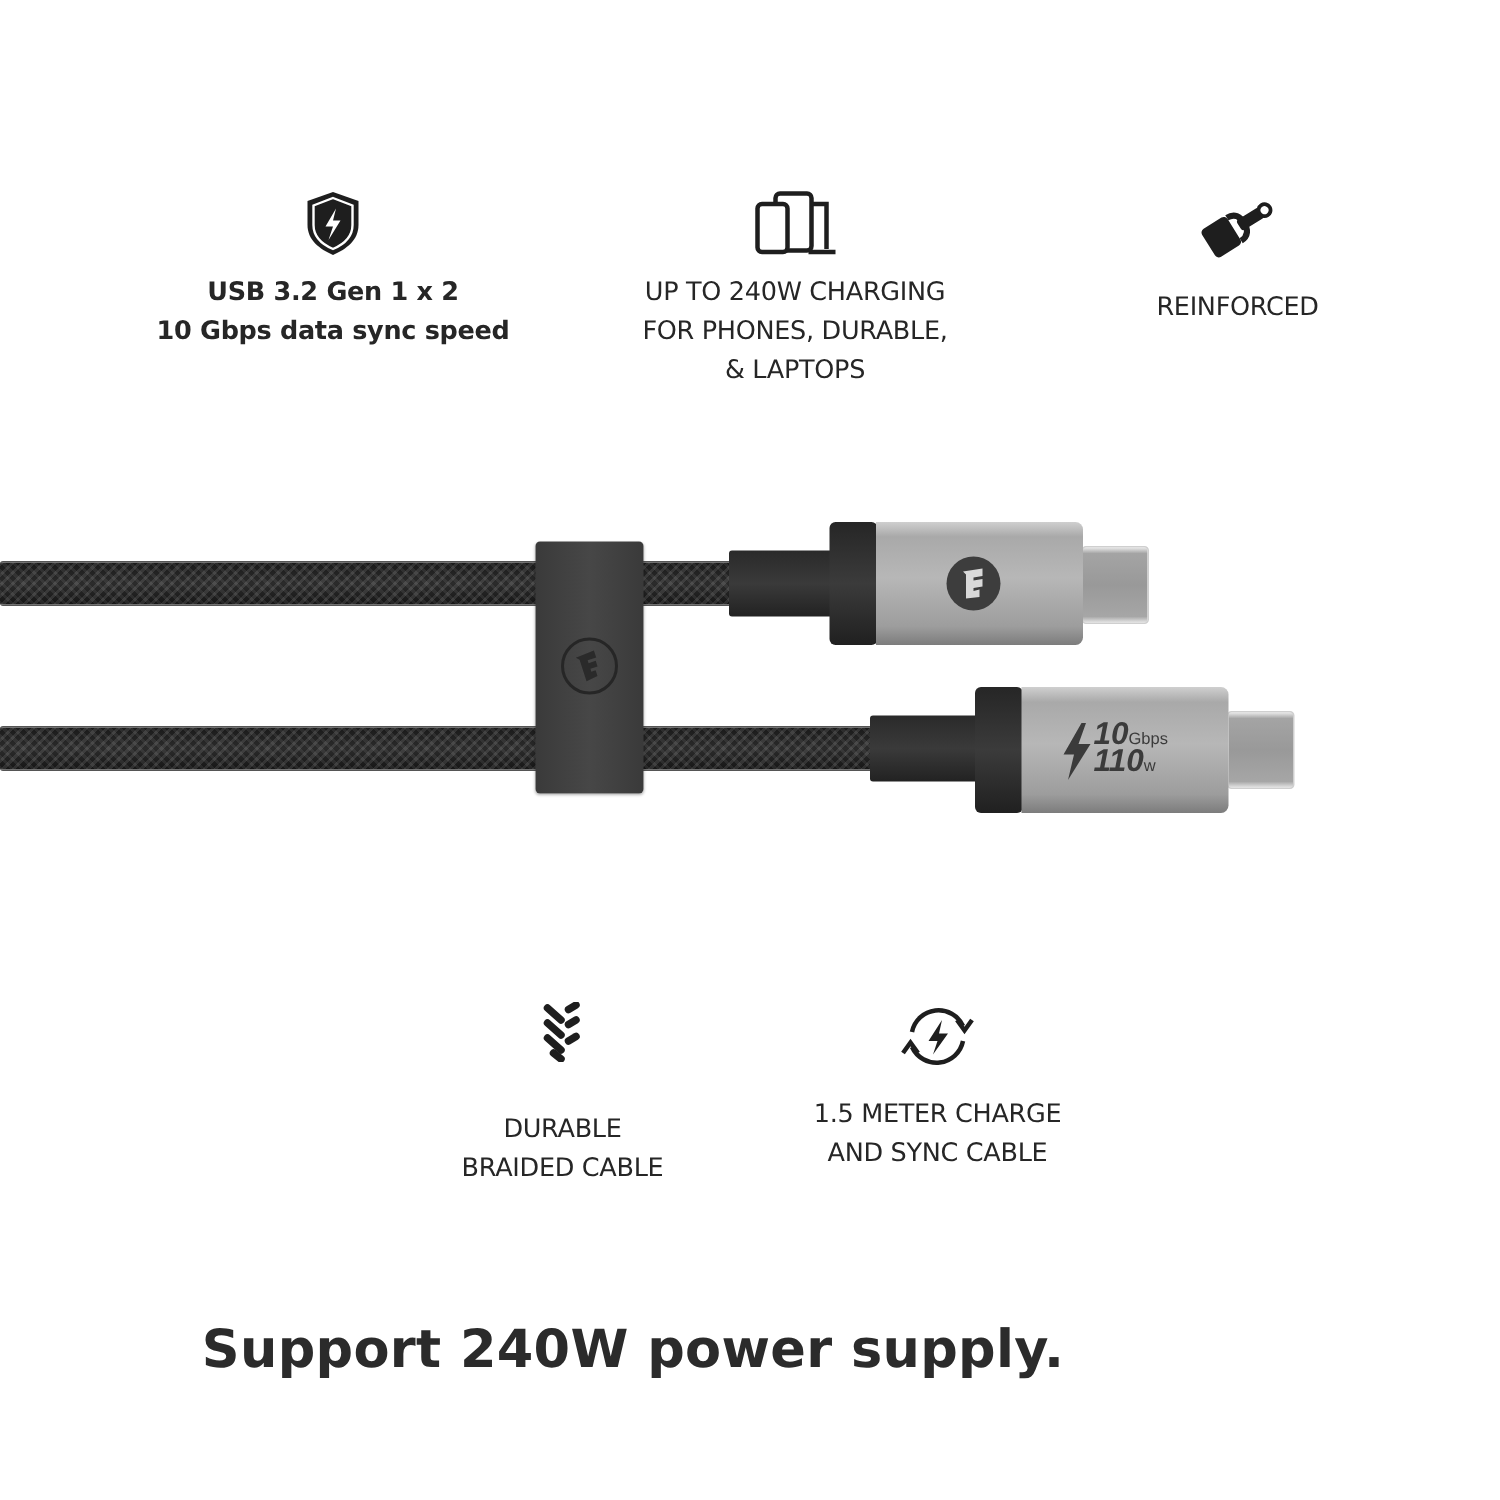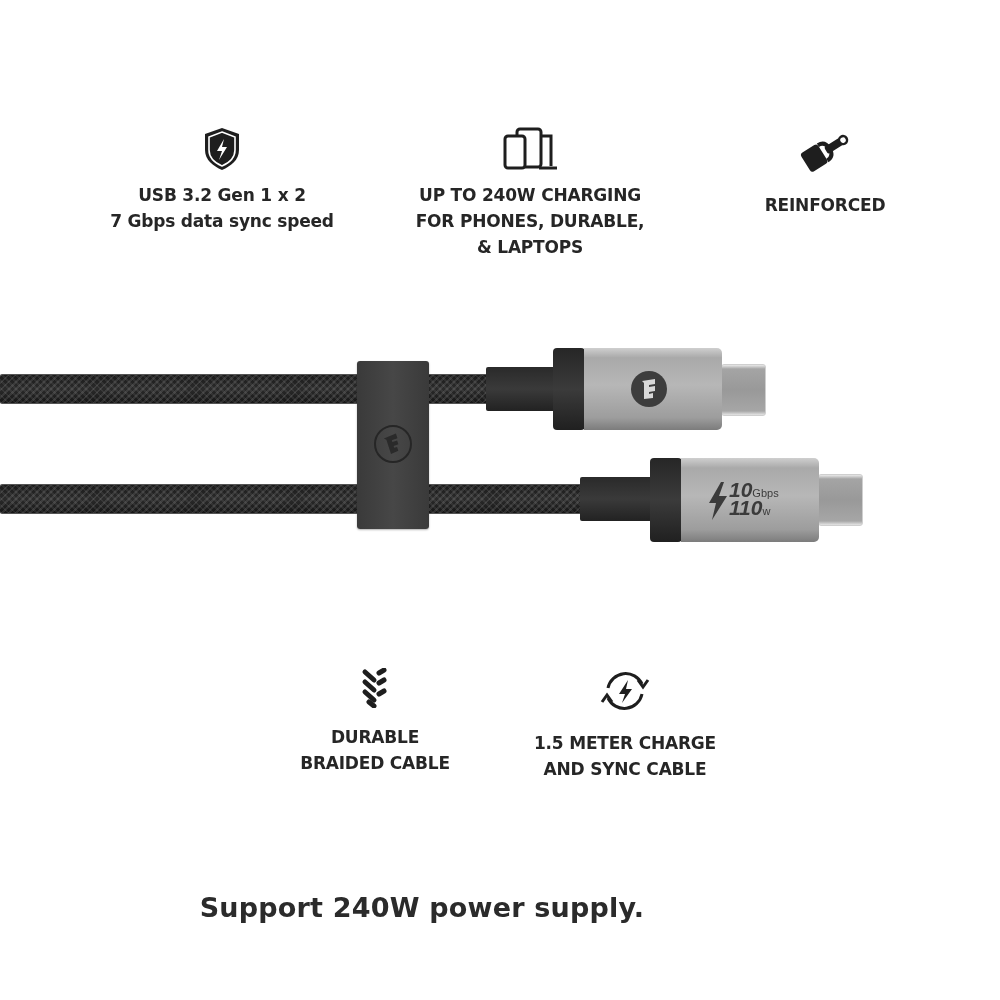--- a/index.html
+++ b/index.html
@@ -1,35 +1,35 @@
 <!DOCTYPE html>
 <html><head>
 <meta charset="utf-8">
 <style>
   * { box-sizing: border-box; margin: 0; padding: 0; }
   html, body { width: 1000px; height: 1000px; background: #ffffff; overflow: hidden; }
   body { position: relative; font-family: "DejaVu Sans", "Liberation Sans", sans-serif; color: #222222; }
 
   .feature { position: absolute; text-align: center; }
   .feature .icon { display: block; margin: 0 auto; }
-  .feature .text { font-size: 17px; line-height: 26px; font-weight: bold; color: #262626; letter-spacing: -0.2px; white-space: nowrap; }
+  .feature .text { font-size: 17px; line-height: 26px; font-weight: normal; color: #262626; letter-spacing: -0.2px; white-space: nowrap; }
   .feature .line { display: block; }
 
   #f-usb { left: 82px; top: 126px; width: 280px; }
   #f-usb .text { margin-top: 10px; font-weight: bold; }
   #f-charge { left: 390px; top: 126px; width: 280px; }
   #f-charge .text { margin-top: 10px; }
   #f-core { left: 730px; top: 126px; width: 190px; }
   #f-core .text { margin-top: 20px; }
   #f-braid { left: 290px; top: 668px; width: 170px; }
-  #f-braid .text { margin-top: 16px; }
+  #f-braid .text { margin-top: 32px; }
   #f-meter { left: 520px; top: 668px; width: 210px; }
   #f-meter .text { margin-top: 16px; }
 
-  .tagline { position: absolute; left: 0; top: 880px; width: 844px; text-align: center; font-size: 27px; font-weight: bold; color: #2b2b2b; letter-spacing: 0.2px; margin-top: 12px; }
+  .tagline { position: absolute; left: 0; top: 880px; width: 844px; text-align: center; font-size: 35px; font-weight: bold; color: #2b2b2b; letter-spacing: 0.2px; }
 
   
   .cable { position: absolute; height: 30px; border-radius: 2px;
     background:
       repeating-linear-gradient(135deg, rgba(255,255,255,0.10) 0 2px, rgba(0,0,0,0) 2px 5px),
       repeating-linear-gradient(45deg, rgba(255,255,255,0.07) 0 2px, rgba(0,0,0,0) 2px 5px),
       linear-gradient(#1a1a1a, #2b2b2b 50%, #161616);
     border-top: 1px solid #555; border-bottom: 1px solid #555; }
   #cable-top { left: 0; top: 374px; width: 490px; }
   #cable-bottom { left: 0; top: 484px; width: 585px; }
@@ -69,21 +69,21 @@
 <body>
 
 <div class="feature" id="f-usb">
   <svg class="icon" width="40" height="46" viewBox="0 0 40 46">
     <path d="M20 2 L37 8 L37 24 C37 34 29 40 20 44 C11 40 3 34 3 24 L3 8 Z" fill="#1e1e1e"></path>
     <path d="M20 6 L33 11 L33 24 C33 32 27 37 20 40 C13 37 7 32 7 24 L7 11 Z" fill="none" stroke="#fff" stroke-width="1.6"></path>
     <path d="M22 13 L15 25 L20 25 L17 34 L25 21 L20 21 Z" fill="#fff"></path>
   </svg>
   <div class="text">
     <span class="line">USB 3.2 Gen 1 x 2</span>
-    <span class="line" style="font-weight:normal;font-weight:600">7 Gbps data sync speed</span>
+    <span class="line" style="font-weight:normal;font-weight:600">10 Gbps data sync speed</span>
   </div>
 </div>
 
 <div class="feature" id="f-charge">
   <svg class="icon" width="58" height="46" viewBox="0 0 58 46">
     <rect x="16" y="3" width="24" height="38" rx="3" fill="none" stroke="#1e1e1e" stroke-width="3"></rect>
     <rect x="4" y="10" width="20" height="32" rx="3" fill="#fff" stroke="#1e1e1e" stroke-width="3"></rect>
     <path d="M40 10 L50 10 L50 40" fill="none" stroke="#1e1e1e" stroke-width="3"></path>
     <path d="M38 42 L56 42" stroke="#1e1e1e" stroke-width="3"></path>
   </svg>

